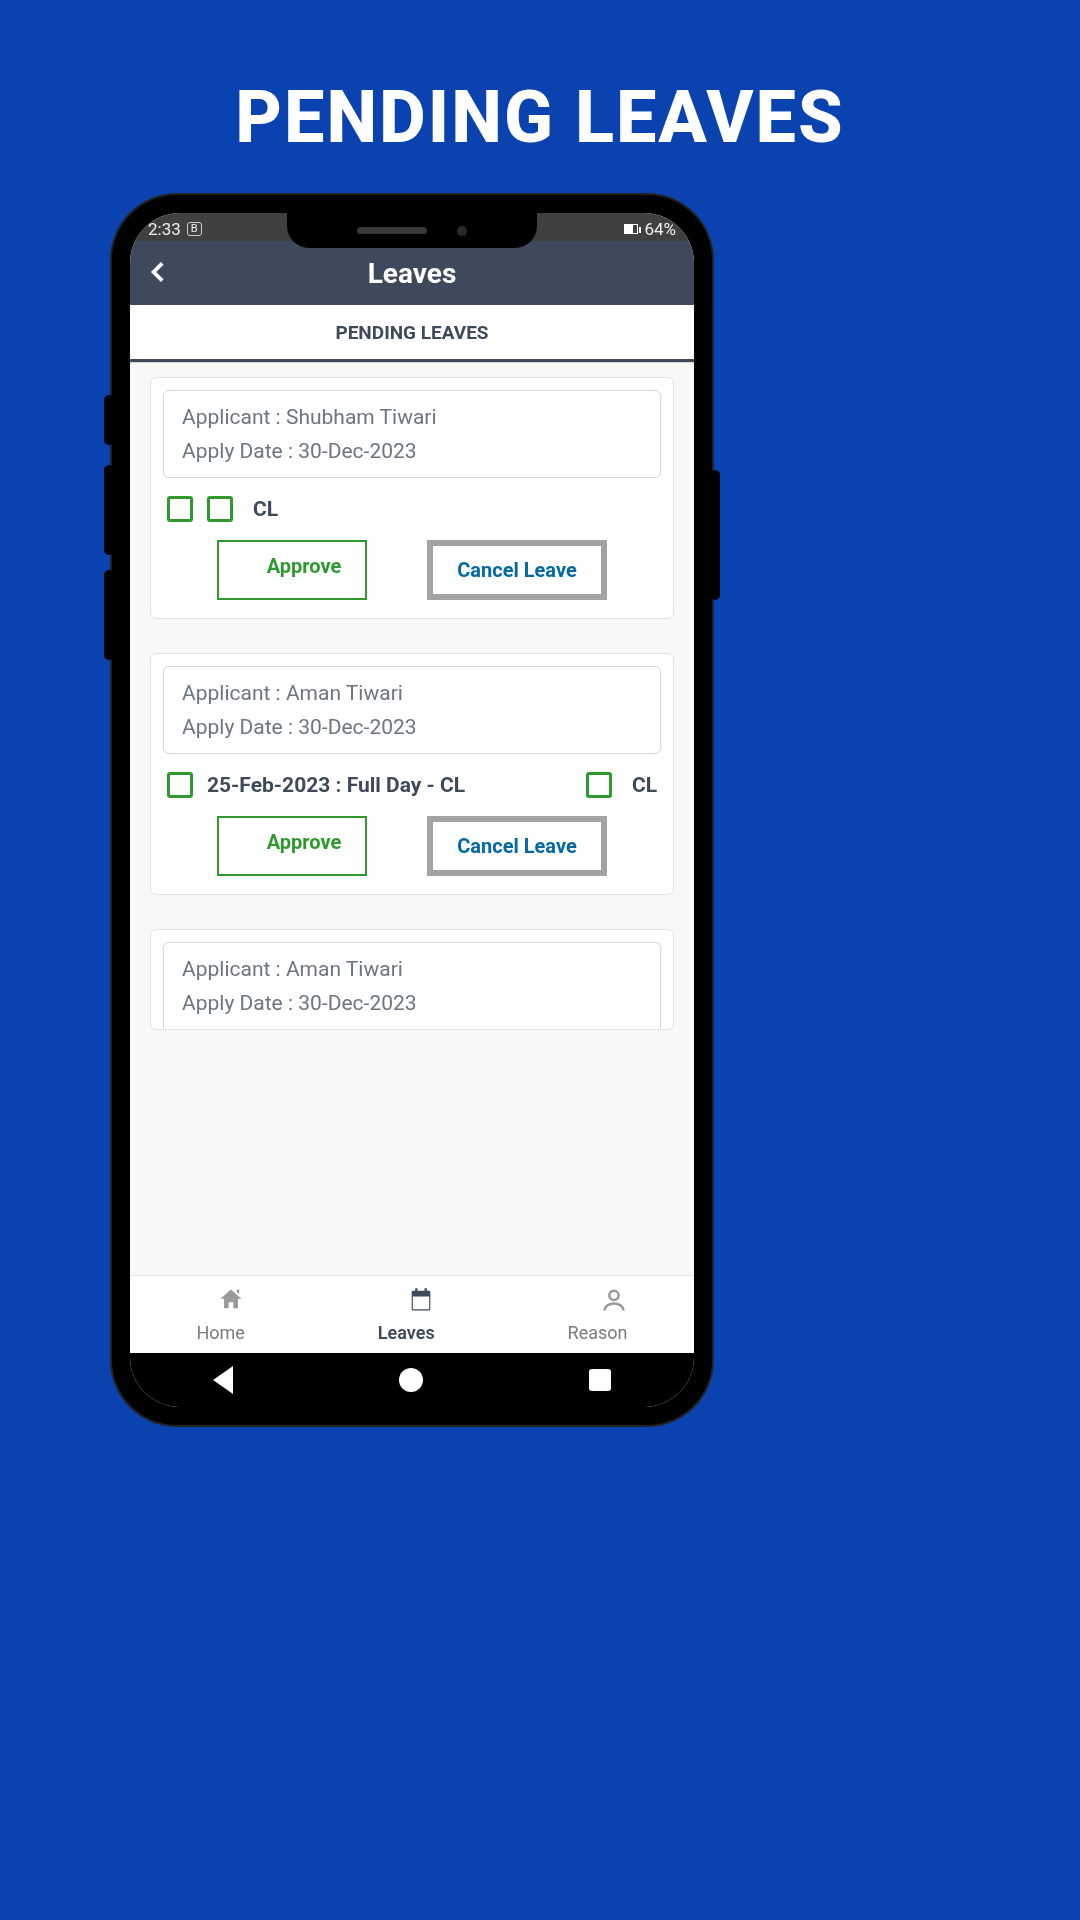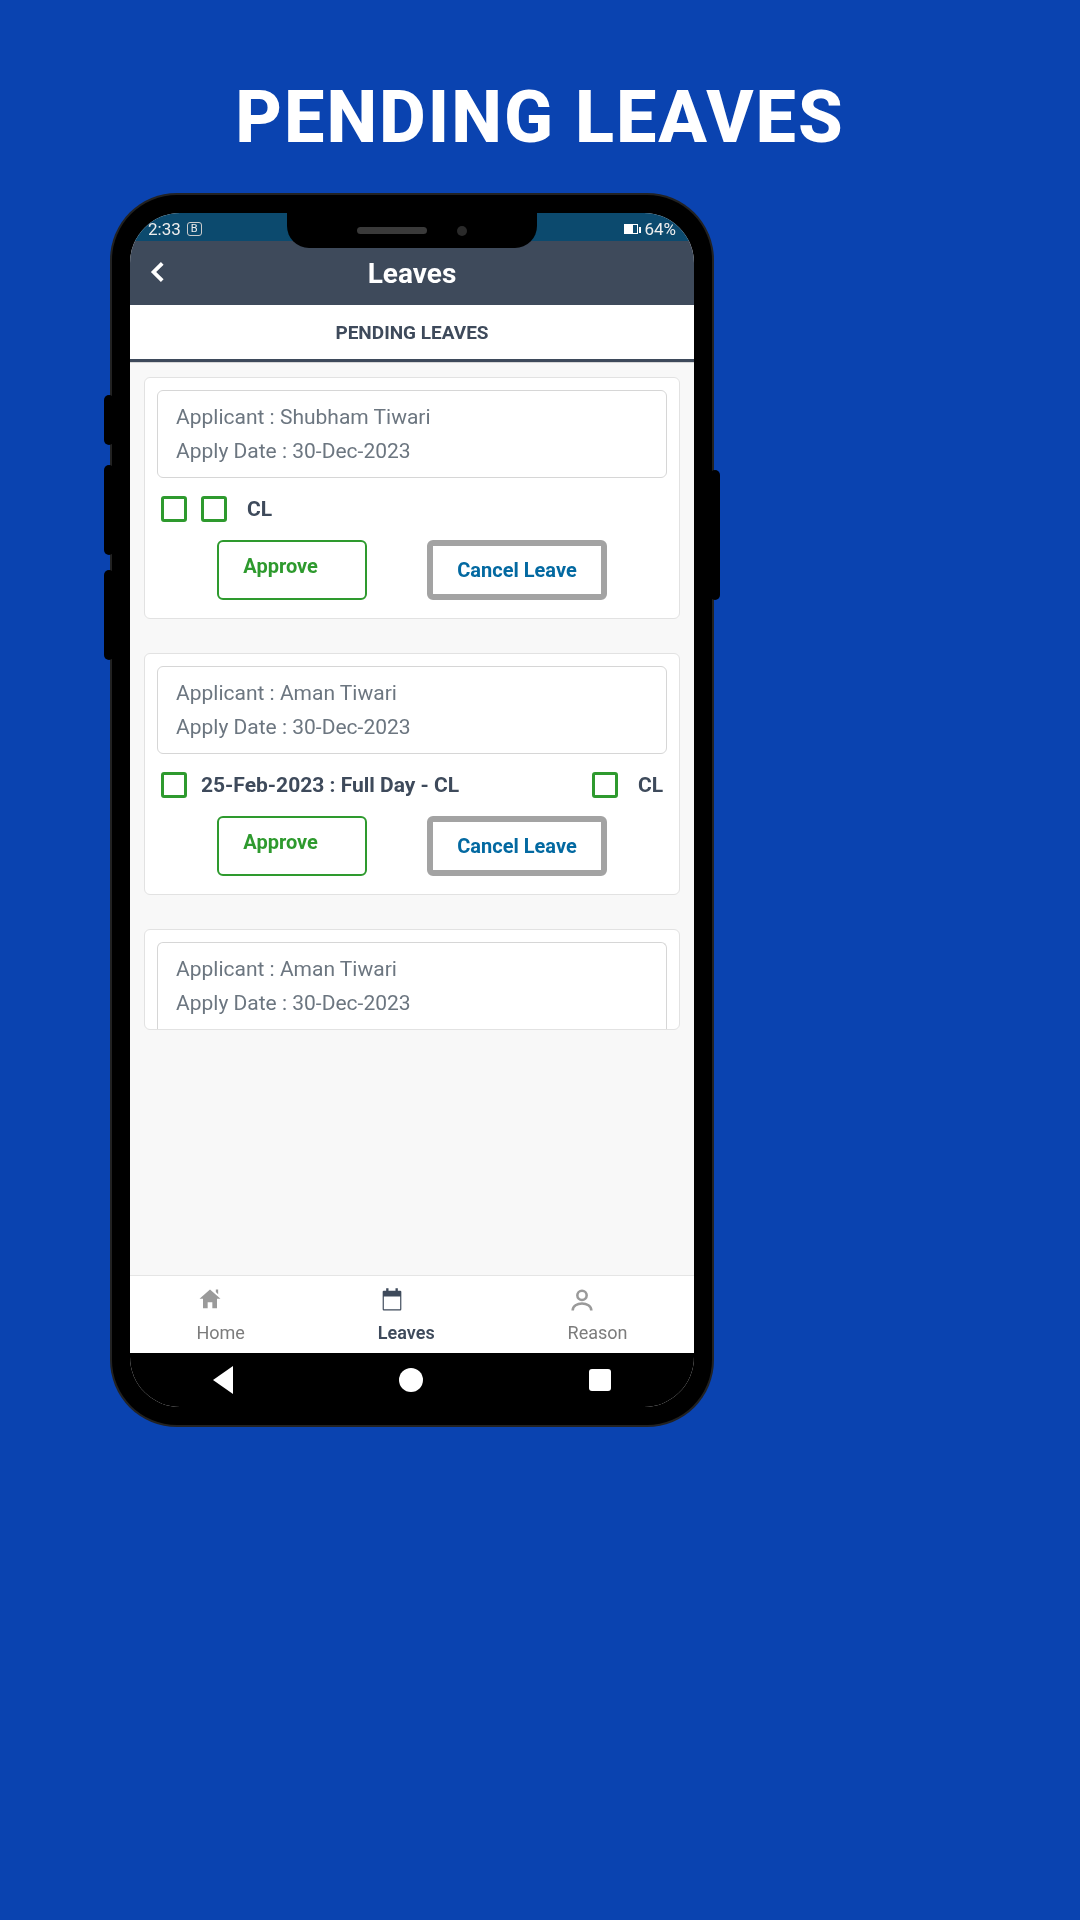--- a/index.html
+++ b/index.html
@@ -51,21 +51,21 @@
     width: 250px; height: 35px;
     background: #000;
     border-radius: 0 0 22px 22px;
     z-index: 10;
     display: flex; align-items: center; justify-content: center; gap: 30px;
   }
   .speaker { width: 70px; height: 7px; background: #3a3a3a; border-radius: 4px; }
   .cam { width: 10px; height: 10px; background: #2a2a2a; border-radius: 50%; }
   .status-bar {
     height: 28px;
-    background: #0c4a6e;
+    background: #404040;
     color: #eee;
     font-size: 17px;
     display: flex; align-items: flex-end; justify-content: space-between;
     padding: 0 18px 2px 18px;
   }
   .status-left, .status-right { display: flex; align-items: center; gap: 6px; }
   .b-icon { border: 1.5px solid #ccc; border-radius: 3px; font-size: 11px; padding: 0 3px; line-height: 12px; }
   .batt-icon { display:inline-block; width: 14px; height: 10px; border: 1.5px solid #fff; position: relative; }
   .batt-icon::after { content:''; position:absolute; right:-4px; top:2px; width:2px; height:6px; background:#fff; }
   .batt-icon i { display:block; width:60%; height:100%; background:#fff; }
@@ -74,36 +74,36 @@
     color: #fff;
     height: 64px;
     display: flex; align-items: center;
     position: relative;
   }
   .back-chevron { position: absolute; left: 16px; font-size: 34px; font-weight: bold; }
   .app-title { width: 100%; text-align: center; font-size: 28px; font-weight: 700; }
   .tabs { display: flex; height: 58px; border-bottom: 1px solid #d7d7d7; }
   .tab { flex: 1; display:flex; align-items:center; justify-content:center; font-size: 19px; font-weight: 700; color: #7a8591; }
   .tab.active { color: #3e4a5b; border-bottom: 3px solid #3e4a5b; }
-  .content { flex: 1; overflow: hidden; background: #f8f8f8; padding: 14px 14px; display:flex; flex-direction:column; gap: 34px; }
+  .content { flex: 1; overflow: hidden; background: #f8f8f8; padding: 14px 20px; display:flex; flex-direction:column; gap: 34px; }
   .card { background: #fff; border: 1px solid #e2e2e2; border-radius: 6px; padding: 12px 12px 18px 12px; }
   .info-box { border: 1px solid #d6d6d6; border-radius: 6px; padding: 14px 18px; display:flex; flex-direction:column; gap: 10px; color: #6c7680; font-size: 21px; }
   .leave-row { display:flex; align-items:center; gap: 14px; margin-top: 18px; padding: 0 4px; }
   .chk { width: 26px; height: 26px; border: 3px solid #2e9a2e; border-radius: 3px; flex-shrink: 0; }
   .leave-date { font-size: 21px; font-weight: 700; color: #3e4a5b; flex: 1; }
   .leave-type { font-size: 21px; font-weight: 700; color: #3e4a5b; margin-left: 6px; }
   .btn-row { display:flex; justify-content: center; gap: 60px; margin-top: 18px; }
-  .btn { border-radius: 6px; padding: 12px 24px; font-size: 20px; font-weight: 700; background: #fff; min-width: 150px; text-align:left; }
+  .btn { border-radius: 0; padding: 12px 24px; font-size: 20px; font-weight: 700; background: #fff; min-width: 150px; text-align:right; }
   .btn-approve { border: 2px solid #2e9a2e; color: #2e9a2e; }
   .btn-cancel { border: 6px solid #a3a3a3; color: #0369a1; }
   .bottom-nav {
     height: 78px; background: #fff; border-top: 1px solid #e5e5e5;
     display:flex; align-items:center; justify-content: space-around;
   }
-  .nav-item { display:flex; flex-direction:column; align-items:flex-start; gap:8px; color:#7c7c7c; font-size:18px; }
+  .nav-item { display:flex; flex-direction:column; align-items:flex-end; gap:8px; color:#7c7c7c; font-size:18px; }
   .nav-item.active { color:#3e4a5b; font-weight:600; }
   .nav-ico { height: 28px; display:flex; align-items:center; }
   .nav-ico svg { width: 28px; height: 28px; }
   .sys-nav { height: 54px; background:#000; display:flex; align-items:center; justify-content:space-around; }
   .sys-tri { width:0; height:0; border-top:14px solid transparent; border-bottom:14px solid transparent; border-right:20px solid #fff; }
   .sys-cir { width:24px; height:24px; border-radius:50%; background:#fff; }
   .sys-sq { width:22px; height:22px; background:#fff; border-radius:3px; }
 </style>
 </head>
 <body>

